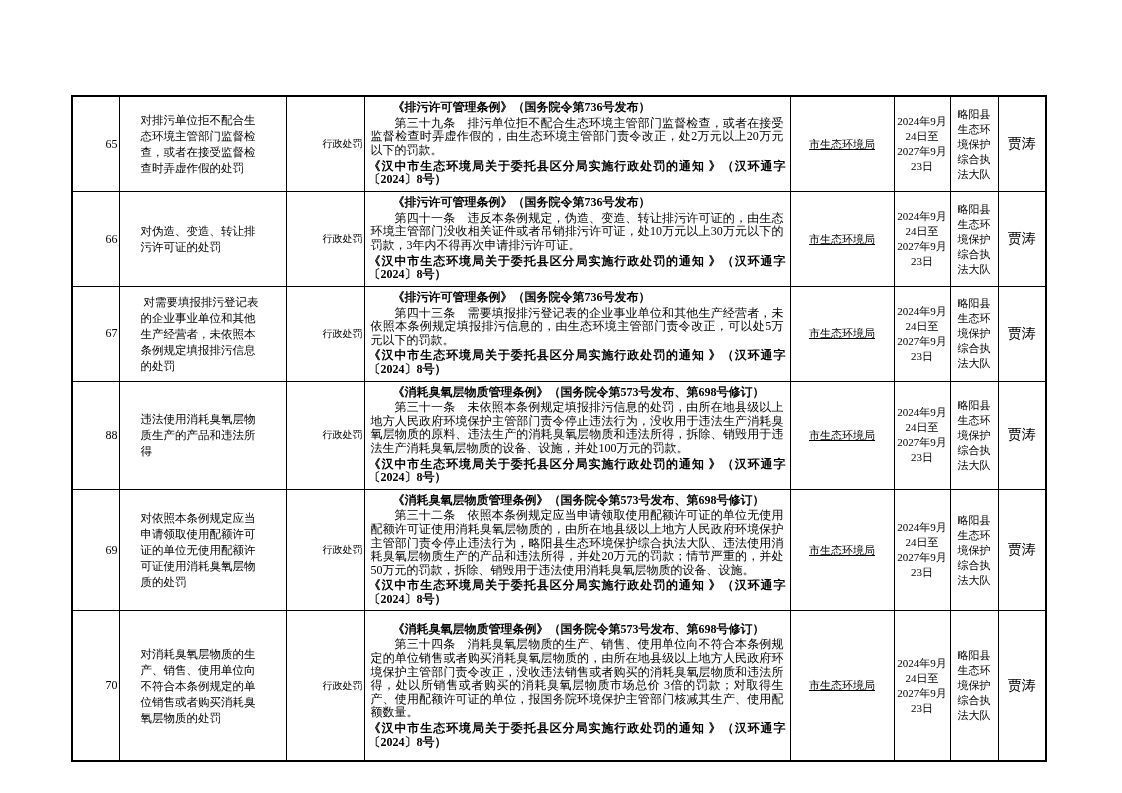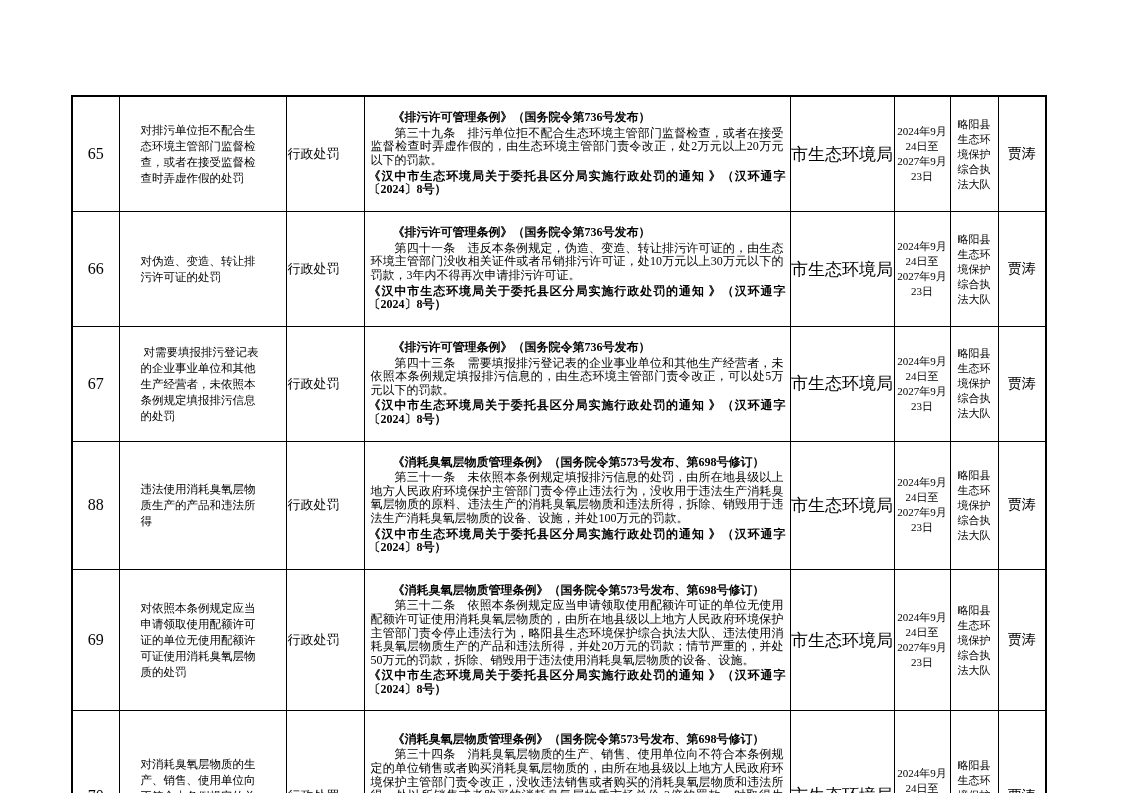--- a/index.html
+++ b/index.html
@@ -32,37 +32,37 @@
   }
   
   tbody tr:nth-child(1) td { height: 86px; }
   tbody tr:nth-child(2) td { height: 86px; }
   tbody tr:nth-child(3) td { height: 81px; }
   tbody tr:nth-child(4) td { height: 99px; }
   tbody tr:nth-child(5) td { height: 95px; }
   tbody tr:nth-child(6) td { height: 141px; }
 
   .c-num {
-    text-align: center;
-    font-size: 16px;
+    text-align: right;
+    font-size: 12px;
   }
   .c-item {
     font-size: 11.5px;
     line-height: 16px;
     padding: 2px 21px;
     text-align: left;
     white-space: pre-wrap;
   }
   .c-type {
-    text-align: left;
-    font-size: 13px;
+    text-align: right;
+    font-size: 10px;
     margin-top: 27px;
   }
   .c-legal {
-    padding: 14px 4px;
+    padding: 4px 4px;
     font-size: 12px;
     line-height: 13.6px;
   }
   .legal-title {
     margin: 0;
     font-weight: bold;
     text-indent: 2em;
     text-align: left;
   }
   .legal-body {
@@ -70,22 +70,23 @@
     text-indent: 2em;
     text-align: justify;
   }
   .legal-notice {
     margin: 0;
     font-weight: bold;
     text-align: justify;
   }
   .c-dept {
     text-align: center;
-    font-size: 17px;
+    font-size: 11px;
     padding: 0 0;
+    text-decoration: underline;
   }
   .c-period {
     text-align: center;
     font-size: 11px;
     line-height: 15px;
     padding: 0 2px;
   }
   .c-unit {
     text-align: center;
     font-size: 11px;

